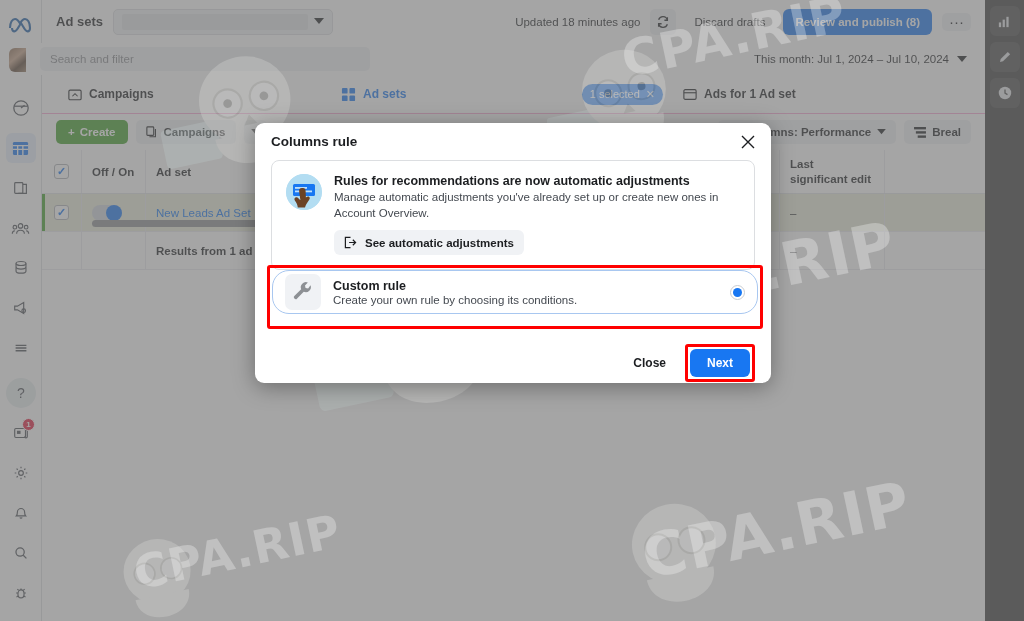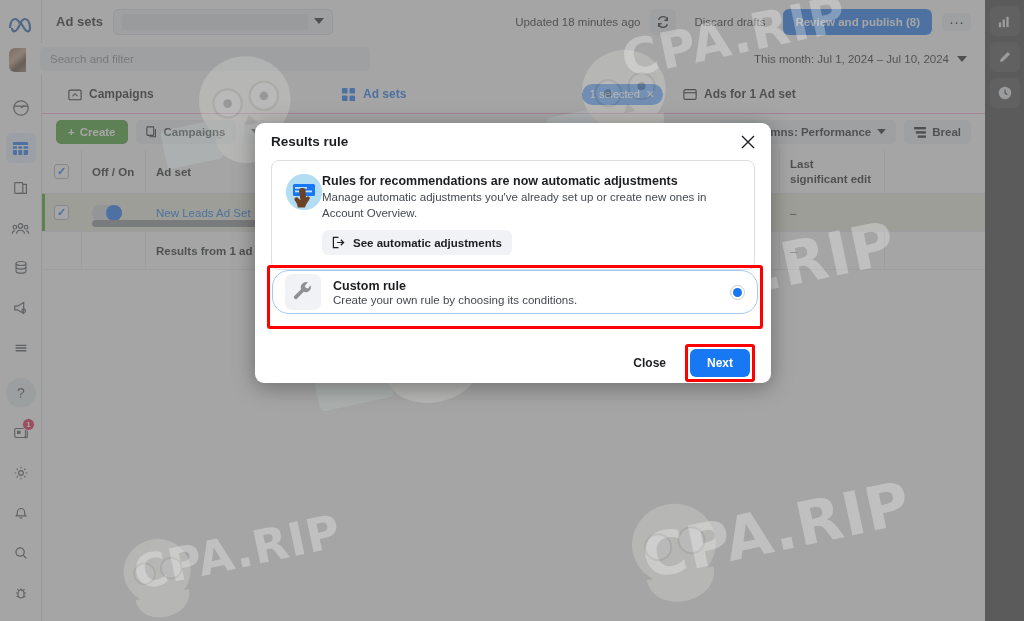--- a/index.html
+++ b/index.html
@@ -148,21 +148,21 @@
     position: absolute; left: 255px; top: 123px; width: 516px; height: 260px;
     background: #ffffff; border-radius: 9px; box-shadow: 0 4px 22px rgba(0,0,0,.35);
     display: flex; flex-direction: column; overflow: hidden;
   }
   .modal-head { height: 37px; display: flex; align-items: center; padding: 0 16px; position: relative; }
   .modal-title { font-size: 13.5px; font-weight: 700; color: #1c1e21; }
   .modal-x { position: absolute; right: 14px; top: 10px; width: 18px; height: 18px; display: flex; align-items: center; justify-content: center; color: #1c1e21; }
   .modal-body { padding: 0 16px; }
   .rec-card {
     border: 1px solid #dcdee1; border-radius: 8px; padding: 13px 14px 14px 14px;
-    display: flex; 
+    display: flex; gap: 12px;
   }
   .rec-icon { width: 36px; height: 36px; border-radius: 50%; background: #b3ddf2; flex: 0 0 36px; position: relative; overflow: hidden; }
   .rec-title { font-size: 12.5px; font-weight: 700; color: #1c1e21; margin-bottom: 2px; }
   .rec-desc { font-size: 11.5px; color: #444950; line-height: 1.35; }
   .see-btn {
     margin-top: 9px; background: #f0f2f5; border-radius: 6px; padding: 6px 10px;
     display: inline-flex; align-items: center; gap: 8px; font-size: 11.5px; font-weight: 700; color: #1c1e21;
   }
 
   .custom-hl { position: absolute; left: 267px; top: 265px; width: 496px; height: 64px; border: 3px solid #ff0000; border-radius: 3px; }
@@ -508,21 +508,21 @@
     <svg class="wm-skull" style="left:590px; top:500px;" width="150" height="110" viewBox="0 0 150 110">
       <ellipse cx="86" cy="46" rx="42" ry="40" fill="#f2f2ef"></ellipse>
       <path d="M52 76c0 18 16 28 34 28s34-10 34-28z" fill="#f2f2ef"></path>
       <circle cx="70" cy="46" r="13" fill="#ffffff" stroke="#b9b9b2" stroke-width="2"></circle>
       <circle cx="104" cy="46" r="13" fill="#ffffff" stroke="#b9b9b2" stroke-width="2"></circle>
     </svg>
   </div>
 
   <div class="modal">
     <div class="modal-head">
-      <div class="modal-title">Results rule</div>
+      <div class="modal-title">Columns rule</div>
       <div class="modal-x">
         <svg width="14" height="14" viewBox="0 0 14 14" stroke="#1c1e21" stroke-width="1.4">
             <path d="M1 1l12 12M13 1L1 13"></path>
           </svg>
       </div>
     </div>
 
     <div class="modal-body">
       <div class="rec-card">
         <div class="rec-icon">

